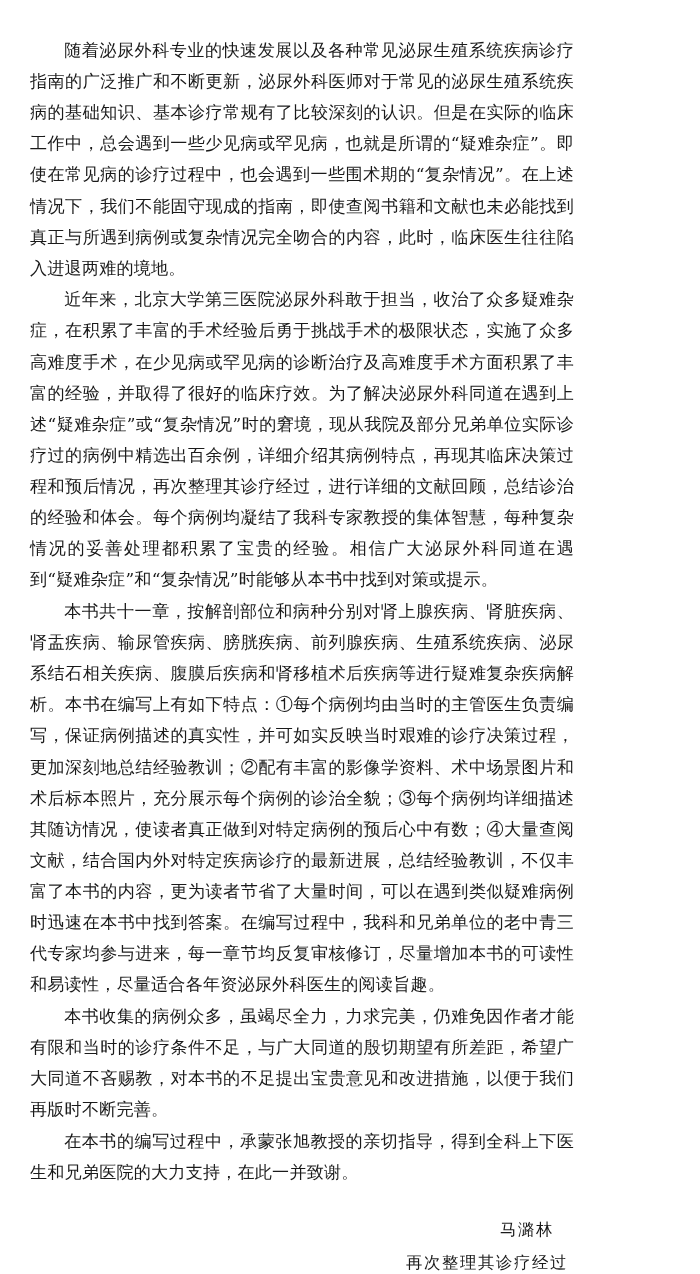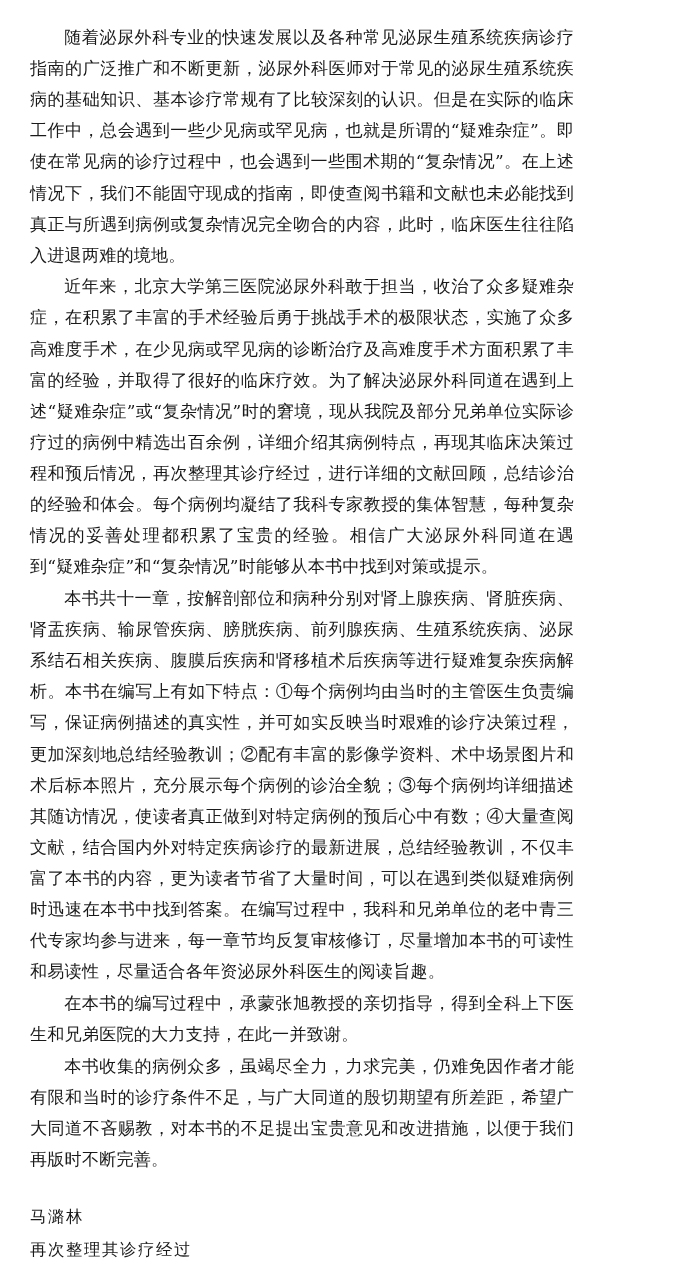--- a/index.html
+++ b/index.html
@@ -12,57 +12,57 @@
     height: 1274px;
     font-family: "DejaVu Serif", "Liberation Serif", serif;
     color: #1a1a1a;
     overflow: hidden;
   }
   .page {
     position: relative;
     width: 600px;
     height: 1274px;
     box-sizing: border-box;
-    padding: 22px 26px 18px 30px;
+    padding: 35px 26px 18px 30px;
     background: #ffffff;
   }
   .body-text {
     font-size: 17.1px;
     line-height: 1.82;
     text-align: justify;
     text-justify: inter-ideograph;
     letter-spacing: 0.2px;
   }
   .para {
     margin: 0 0 0.5px 0;
     text-indent: 2em;
   }
   .signature-block {
     margin-top: 26px;
     font-size: 16.4px;
     line-height: 2.0;
     letter-spacing: 1.6px;
   }
   .sig-line {
-    text-align: left;
+    text-align: right;
     padding-right: 20px;
   }
   .sig-line.org {
     padding-right: 6px;
   }
 </style>
 </head>
 <body>
 
 <div class="page">
   <div class="body-text">
     <p class="para">随着泌尿外科专业的快速发展以及各种常见泌尿生殖系统疾病诊疗指南的广泛推广和不断更新，泌尿外科医师对于常见的泌尿生殖系统疾病的基础知识、基本诊疗常规有了比较深刻的认识。但是在实际的临床工作中，总会遇到一些少见病或罕见病，也就是所谓的“疑难杂症”。即使在常见病的诊疗过程中，也会遇到一些围术期的“复杂情况”。在上述情况下，我们不能固守现成的指南，即使查阅书籍和文献也未必能找到真正与所遇到病例或复杂情况完全吻合的内容，此时，临床医生往往陷入进退两难的境地。</p>
     <p class="para">近年来，北京大学第三医院泌尿外科敢于担当，收治了众多疑难杂症，在积累了丰富的手术经验后勇于挑战手术的极限状态，实施了众多高难度手术，在少见病或罕见病的诊断治疗及高难度手术方面积累了丰富的经验，并取得了很好的临床疗效。为了解决泌尿外科同道在遇到上述“疑难杂症”或“复杂情况”时的窘境，现从我院及部分兄弟单位实际诊疗过的病例中精选出百余例，详细介绍其病例特点，再现其临床决策过程和预后情况，再次整理其诊疗经过，进行详细的文献回顾，总结诊治的经验和体会。每个病例均凝结了我科专家教授的集体智慧，每种复杂情况的妥善处理都积累了宝贵的经验。相信广大泌尿外科同道在遇到“疑难杂症”和“复杂情况”时能够从本书中找到对策或提示。</p>
     <p class="para">本书共十一章，按解剖部位和病种分别对肾上腺疾病、肾脏疾病、肾盂疾病、输尿管疾病、膀胱疾病、前列腺疾病、生殖系统疾病、泌尿系结石相关疾病、腹膜后疾病和肾移植术后疾病等进行疑难复杂疾病解析。本书在编写上有如下特点：①每个病例均由当时的主管医生负责编写，保证病例描述的真实性，并可如实反映当时艰难的诊疗决策过程，更加深刻地总结经验教训；②配有丰富的影像学资料、术中场景图片和术后标本照片，充分展示每个病例的诊治全貌；③每个病例均详细描述其随访情况，使读者真正做到对特定病例的预后心中有数；④大量查阅文献，结合国内外对特定疾病诊疗的最新进展，总结经验教训，不仅丰富了本书的内容，更为读者节省了大量时间，可以在遇到类似疑难病例时迅速在本书中找到答案。在编写过程中，我科和兄弟单位的老中青三代专家均参与进来，每一章节均反复审核修订，尽量增加本书的可读性和易读性，尽量适合各年资泌尿外科医生的阅读旨趣。</p>
+    <p class="para">本书收集的病例众多，虽竭尽全力，力求完美，仍难免因作者才能有限和当时的诊疗条件不足，与广大同道的殷切期望有所差距，希望广大同道不吝赐教，对本书的不足提出宝贵意见和改进措施，以便于我们再版时不断完善。</p>
     <p class="para">在本书的编写过程中，承蒙张旭教授的亲切指导，得到全科上下医生和兄弟医院的大力支持，在此一并致谢。</p>
-    <p class="para">本书收集的病例众多，虽竭尽全力，力求完美，仍难免因作者才能有限和当时的诊疗条件不足，与广大同道的殷切期望有所差距，希望广大同道不吝赐教，对本书的不足提出宝贵意见和改进措施，以便于我们再版时不断完善。</p>
   </div>
 
   <div class="signature-block">
     <div class="sig-line">马潞林</div>
     <div class="sig-line org">再次整理其诊疗经过</div>
   </div>
 </div>
 
 </body></html>

